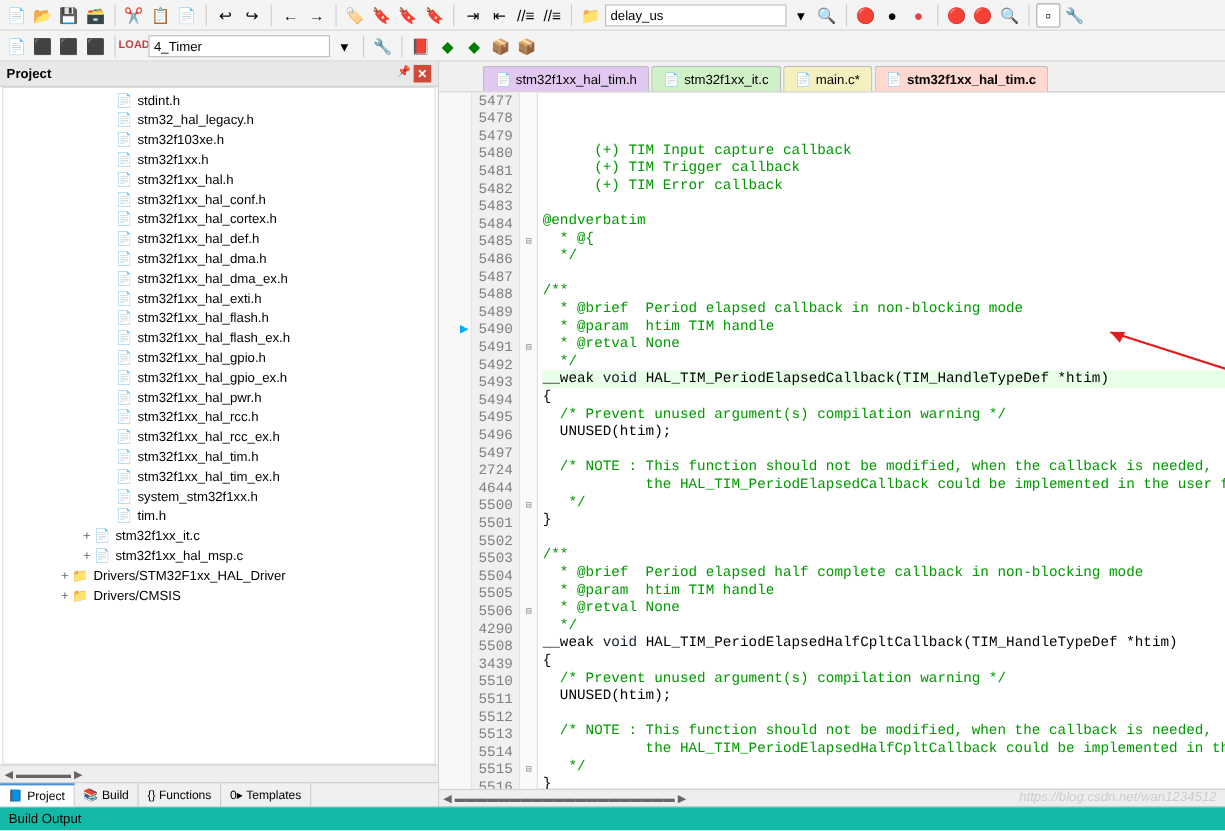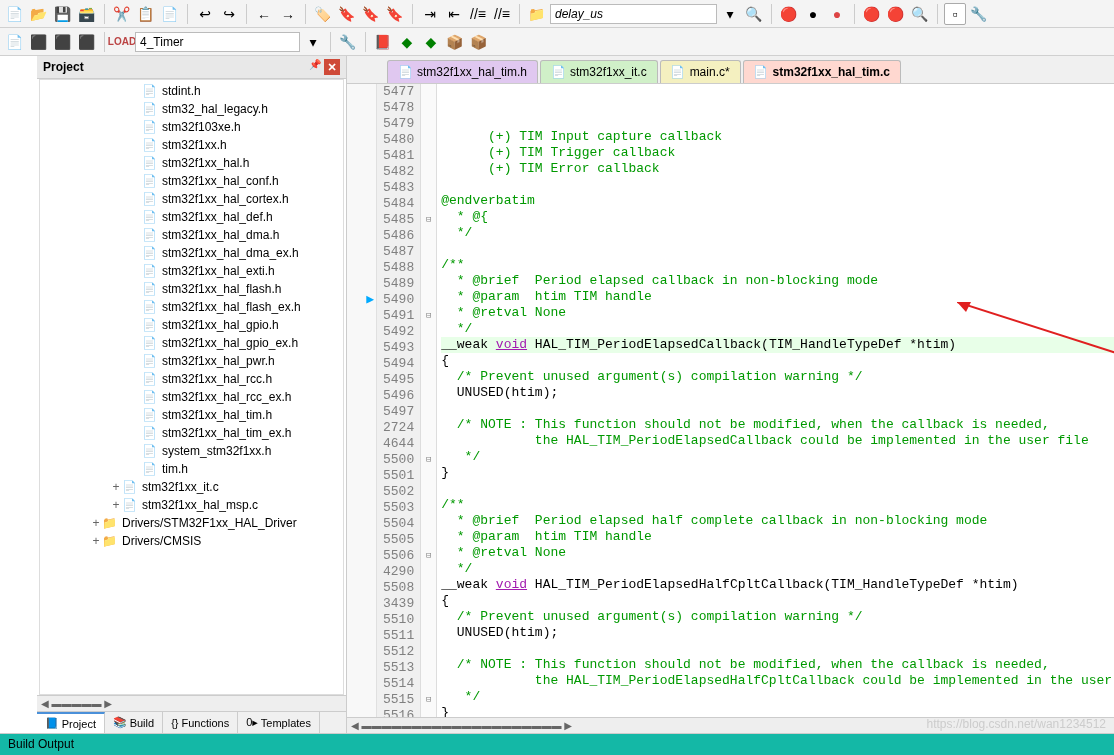--- a/index.html
+++ b/index.html
@@ -3,25 +3,25 @@
 <meta charset="utf-8">
 <style>
 * { box-sizing: border-box; margin: 0; padding: 0; }
 body { font-family: "Segoe UI", Tahoma, sans-serif; font-size: 12px; background: #fff; width: 1114px; height: 755px; overflow: hidden; position: relative; }
 
 
 .toolbar { display: flex; align-items: center; padding: 2px 4px; background: #f4f4f4; border-bottom: 1px solid #d0d0d0; gap: 2px; min-height: 28px; }
 .toolbar .sep { width: 1px; height: 20px; background: #ccc; margin: 0 4px; }
 .tbtn { width: 22px; height: 22px; display: flex; align-items: center; justify-content: center; border: 1px solid transparent; border-radius: 2px; cursor: pointer; font-size: 14px; }
 .tbox { height: 20px; border: 1px solid #bbb; padding: 1px 4px; font-size: 12px; background: #fff; min-width: 140px; }
-.tcombo { min-width: 120px; font-style: italic; }
+.tcombo { min-width: 120px; }
 
 
 .main { display: flex; height: calc(100% - 28px - 28px - 22px); }
-.left { width: 310px; display: flex; flex-direction: column; border-right: 1px solid #ccc; margin-left: 37px; }
+.left { width: 399px; display: flex; flex-direction: column; border-right: 1px solid #ccc; }
 .panel-title { background: #e8e8e8; border-bottom: 1px solid #ccc; padding: 3px 6px; display: flex; justify-content: space-between; align-items: center; font-weight: bold; }
 .panel-title .ctrls { display: flex; gap: 2px; }
 .pin { font-size: 10px; cursor: pointer; }
 .closebtn { background: #cf4a38; color: #fff; width: 16px; height: 16px; display: flex; align-items: center; justify-content: center; font-size: 11px; cursor: pointer; }
 
 .tree { flex: 1; overflow-y: auto; overflow-x: hidden; background: #fff; padding: 2px 0; border: 1px solid #ddd; margin: 0 2px; }
 .tree-item { display: flex; align-items: center; padding: 1px 2px 1px 90px; white-space: nowrap; cursor: pointer; }
 .tree-item.l2 { padding-left: 70px; }
 .ticon { width: 16px; height: 16px; margin-right: 4px; display: inline-flex; align-items: center; justify-content: center; font-size: 12px; }
 .file-h { color: #888; }
@@ -44,27 +44,27 @@
 .etab.active { background: #ffd8d0; font-weight: bold; }
 
 .editor { flex: 1; display: flex; overflow: hidden; font-family: Consolas, "Courier New", monospace; font-size: 13px; position: relative; }
 .gutter-margin { width: 30px; background: #f8f8f8; border-right: 1px solid #e0e0e0; }
 .lnums { background: #f0f0f0; color: #808080; text-align: right; padding: 0 6px; border-right: 1px solid #ddd; user-select: none; }
 .fold { width: 16px; background: #fafafa; border-right: 1px solid #ddd; text-align: center; color: #888; }
 .code { flex: 1; padding-left: 4px; white-space: pre; overflow-x: auto; position: relative; }
 .codeline { height: 16px; line-height: 16px; }
 .hl-line { background: #e8ffe8; }
 .cmt { color: #009900; }
-.kw { color: #a21caf; text-decoration: underline; }
+.kw { color: #0f172a; }
 .red-arrow { position: absolute; pointer-events: none; }
 
 .bottombar { background: #14b8a6; border-top: 1px solid #ccc; padding: 3px 8px; font-size: 12px; height: 22px; }
 
 .expand { width: 12px; text-align: center; color: #666; }
-.watermark { position: absolute; bottom: 24px; right: 8px; color: #ccc; font-size: 12px; pointer-events: none; }
+.watermark { position: absolute; bottom: 24px; right: 8px; color: #ccc; font-size: 12px; pointer-events: none; font-style: italic; }
 </style>
 </head>
 <body>
 
 <div class="toolbar">
   <span class="tbtn">📄</span>
   <span class="tbtn">📂</span>
   <span class="tbtn">💾</span>
   <span class="tbtn">🗃️</span>
   <span class="sep"></span>

